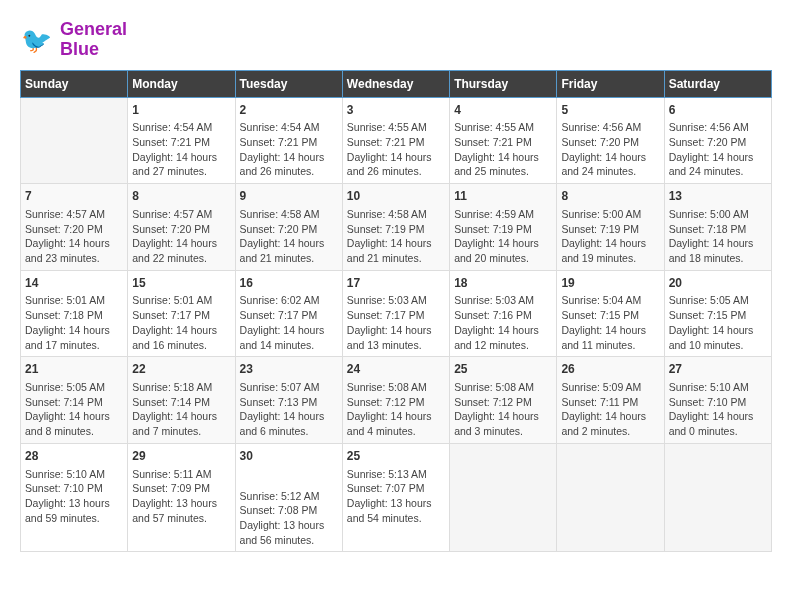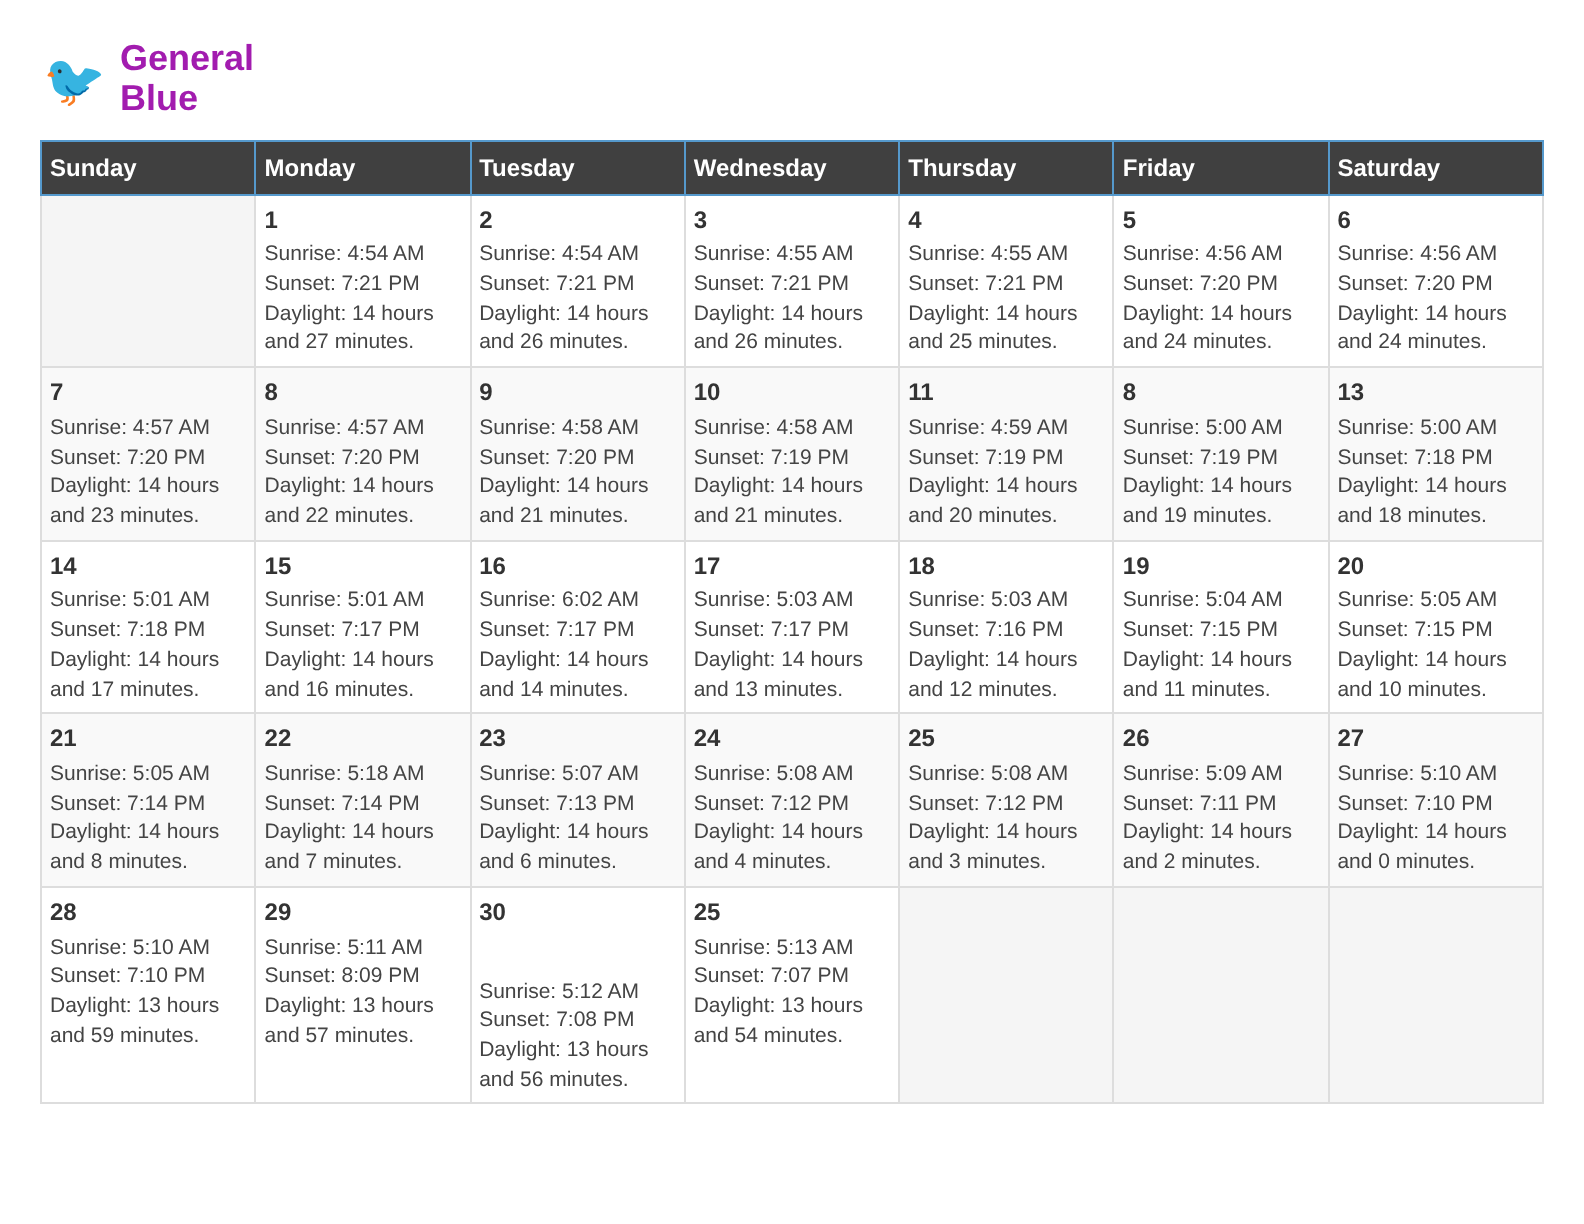--- a/index.html
+++ b/index.html
@@ -324,21 +324,21 @@
         <td>
           <span class="day-num">28</span>
           <div class="day-info" style="white-space: pre-line;">Sunrise: 5:10 AM
 Sunset: 7:10 PM
 Daylight: 13 hours
 and 59 minutes.</div>
         </td>
         <td>
           <span class="day-num">29</span>
           <div class="day-info" style="white-space: pre-line;">Sunrise: 5:11 AM
-Sunset: 8:09 PM
+Sunset: 7:09 PM
 Daylight: 13 hours
 and 57 minutes.</div>
         </td>
         <td>
           <span class="day-num">30</span>
           <div class="day-info" style="white-space: pre-line; margin-top: 24px;">Sunrise: 5:12 AM
 Sunset: 7:08 PM
 Daylight: 13 hours
 and 56 minutes.</div>
         </td>

